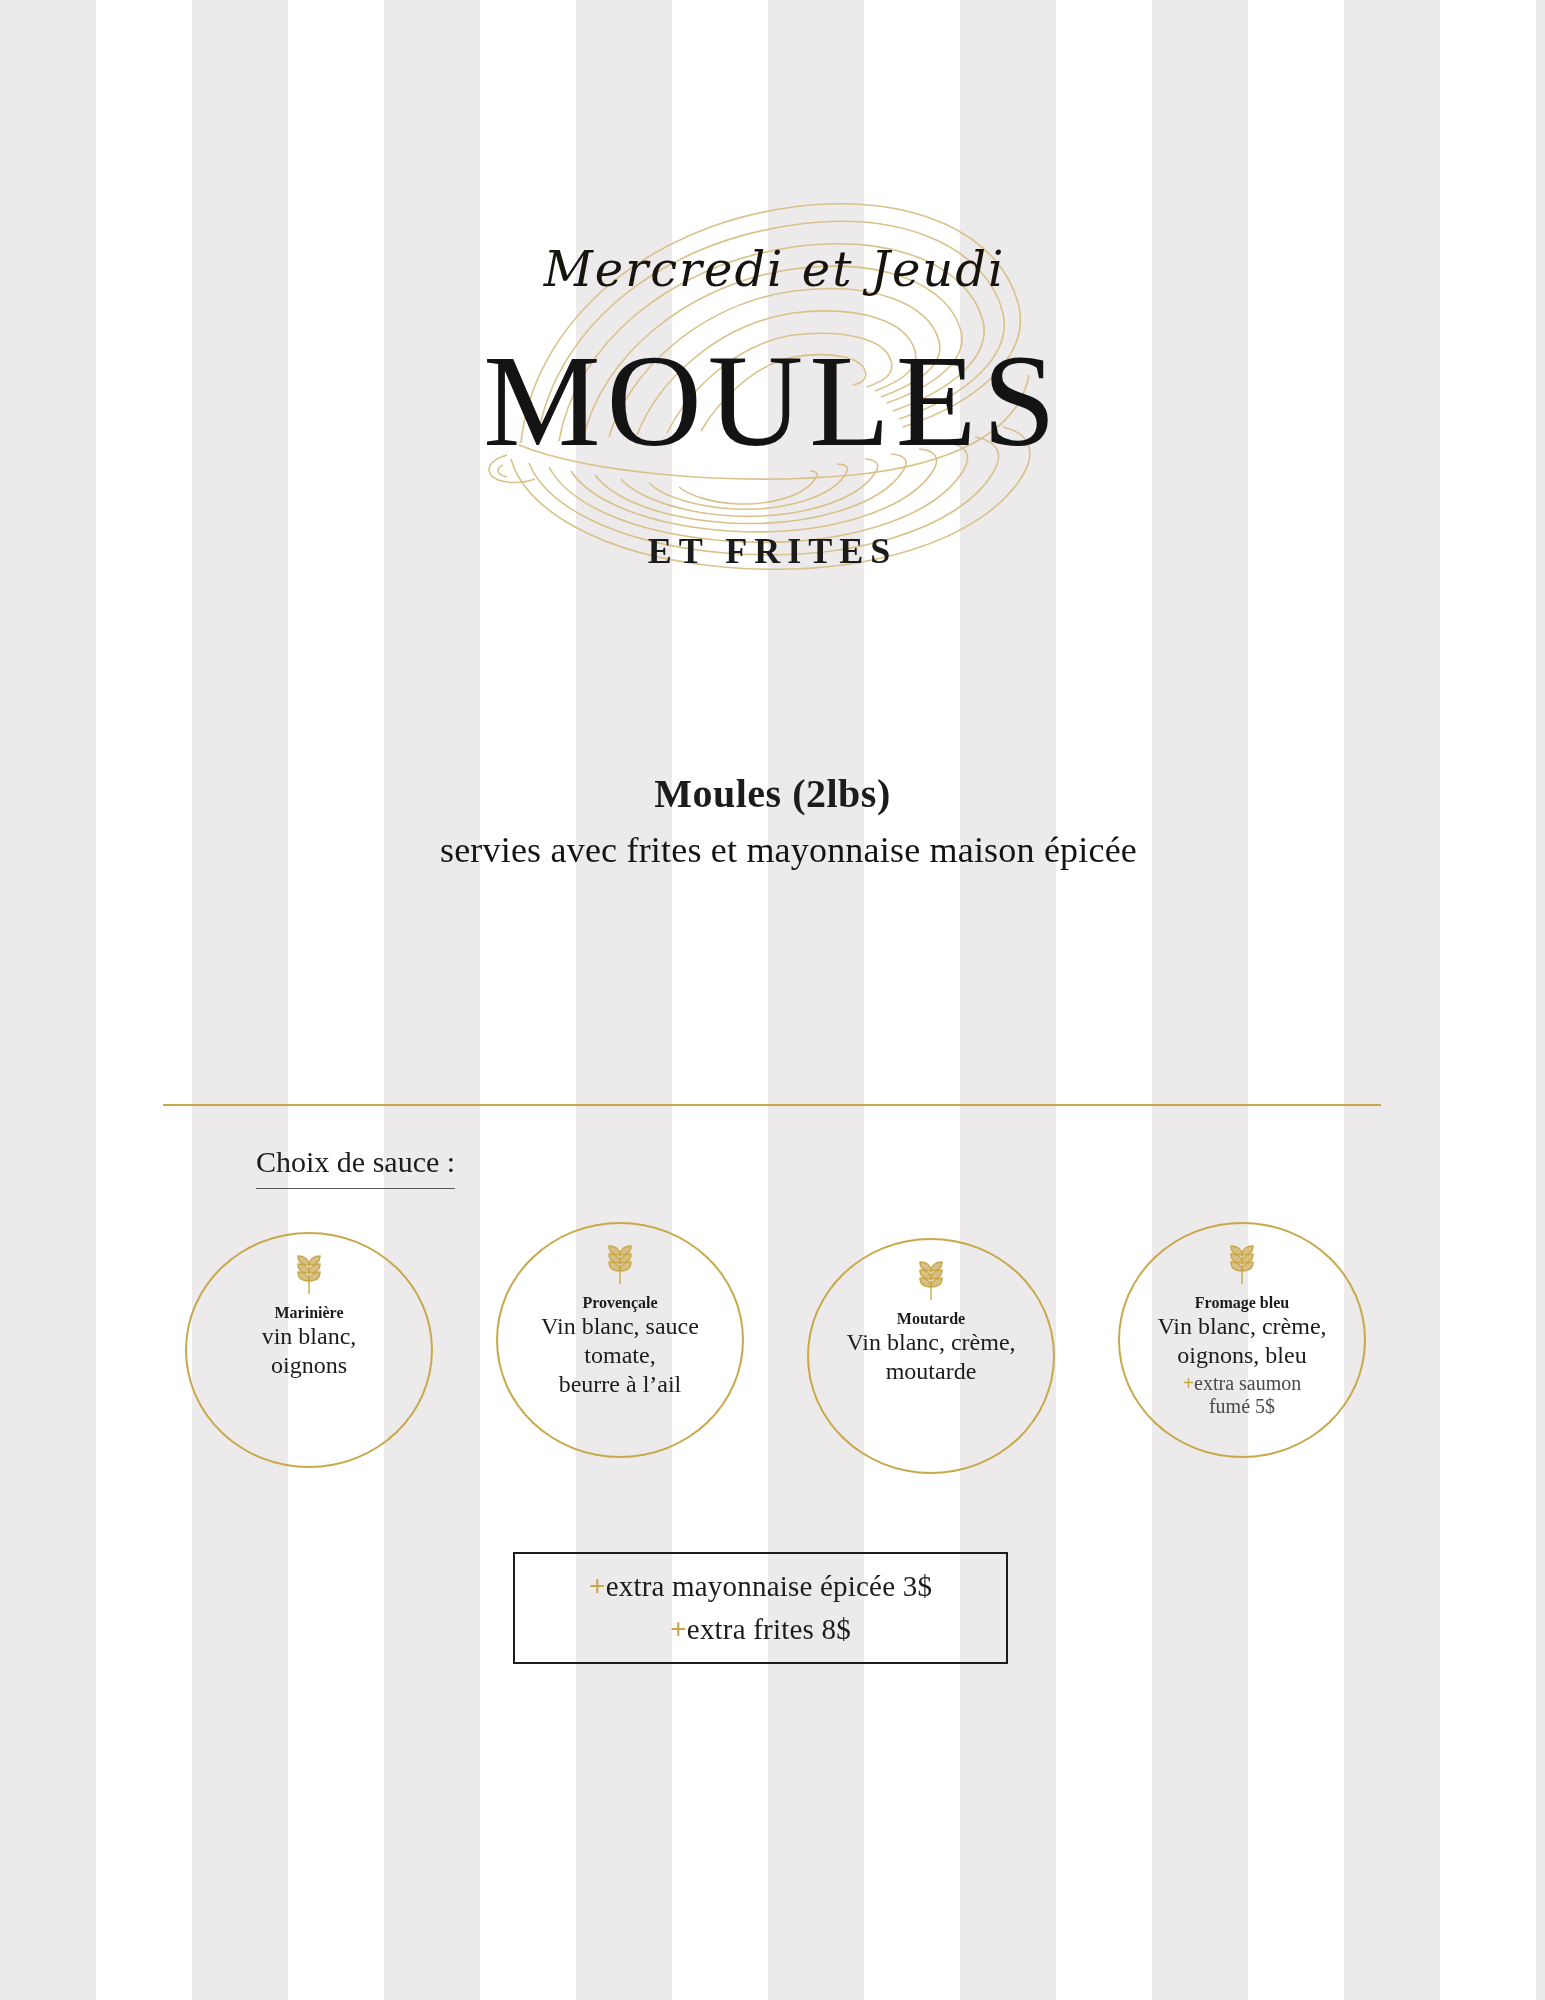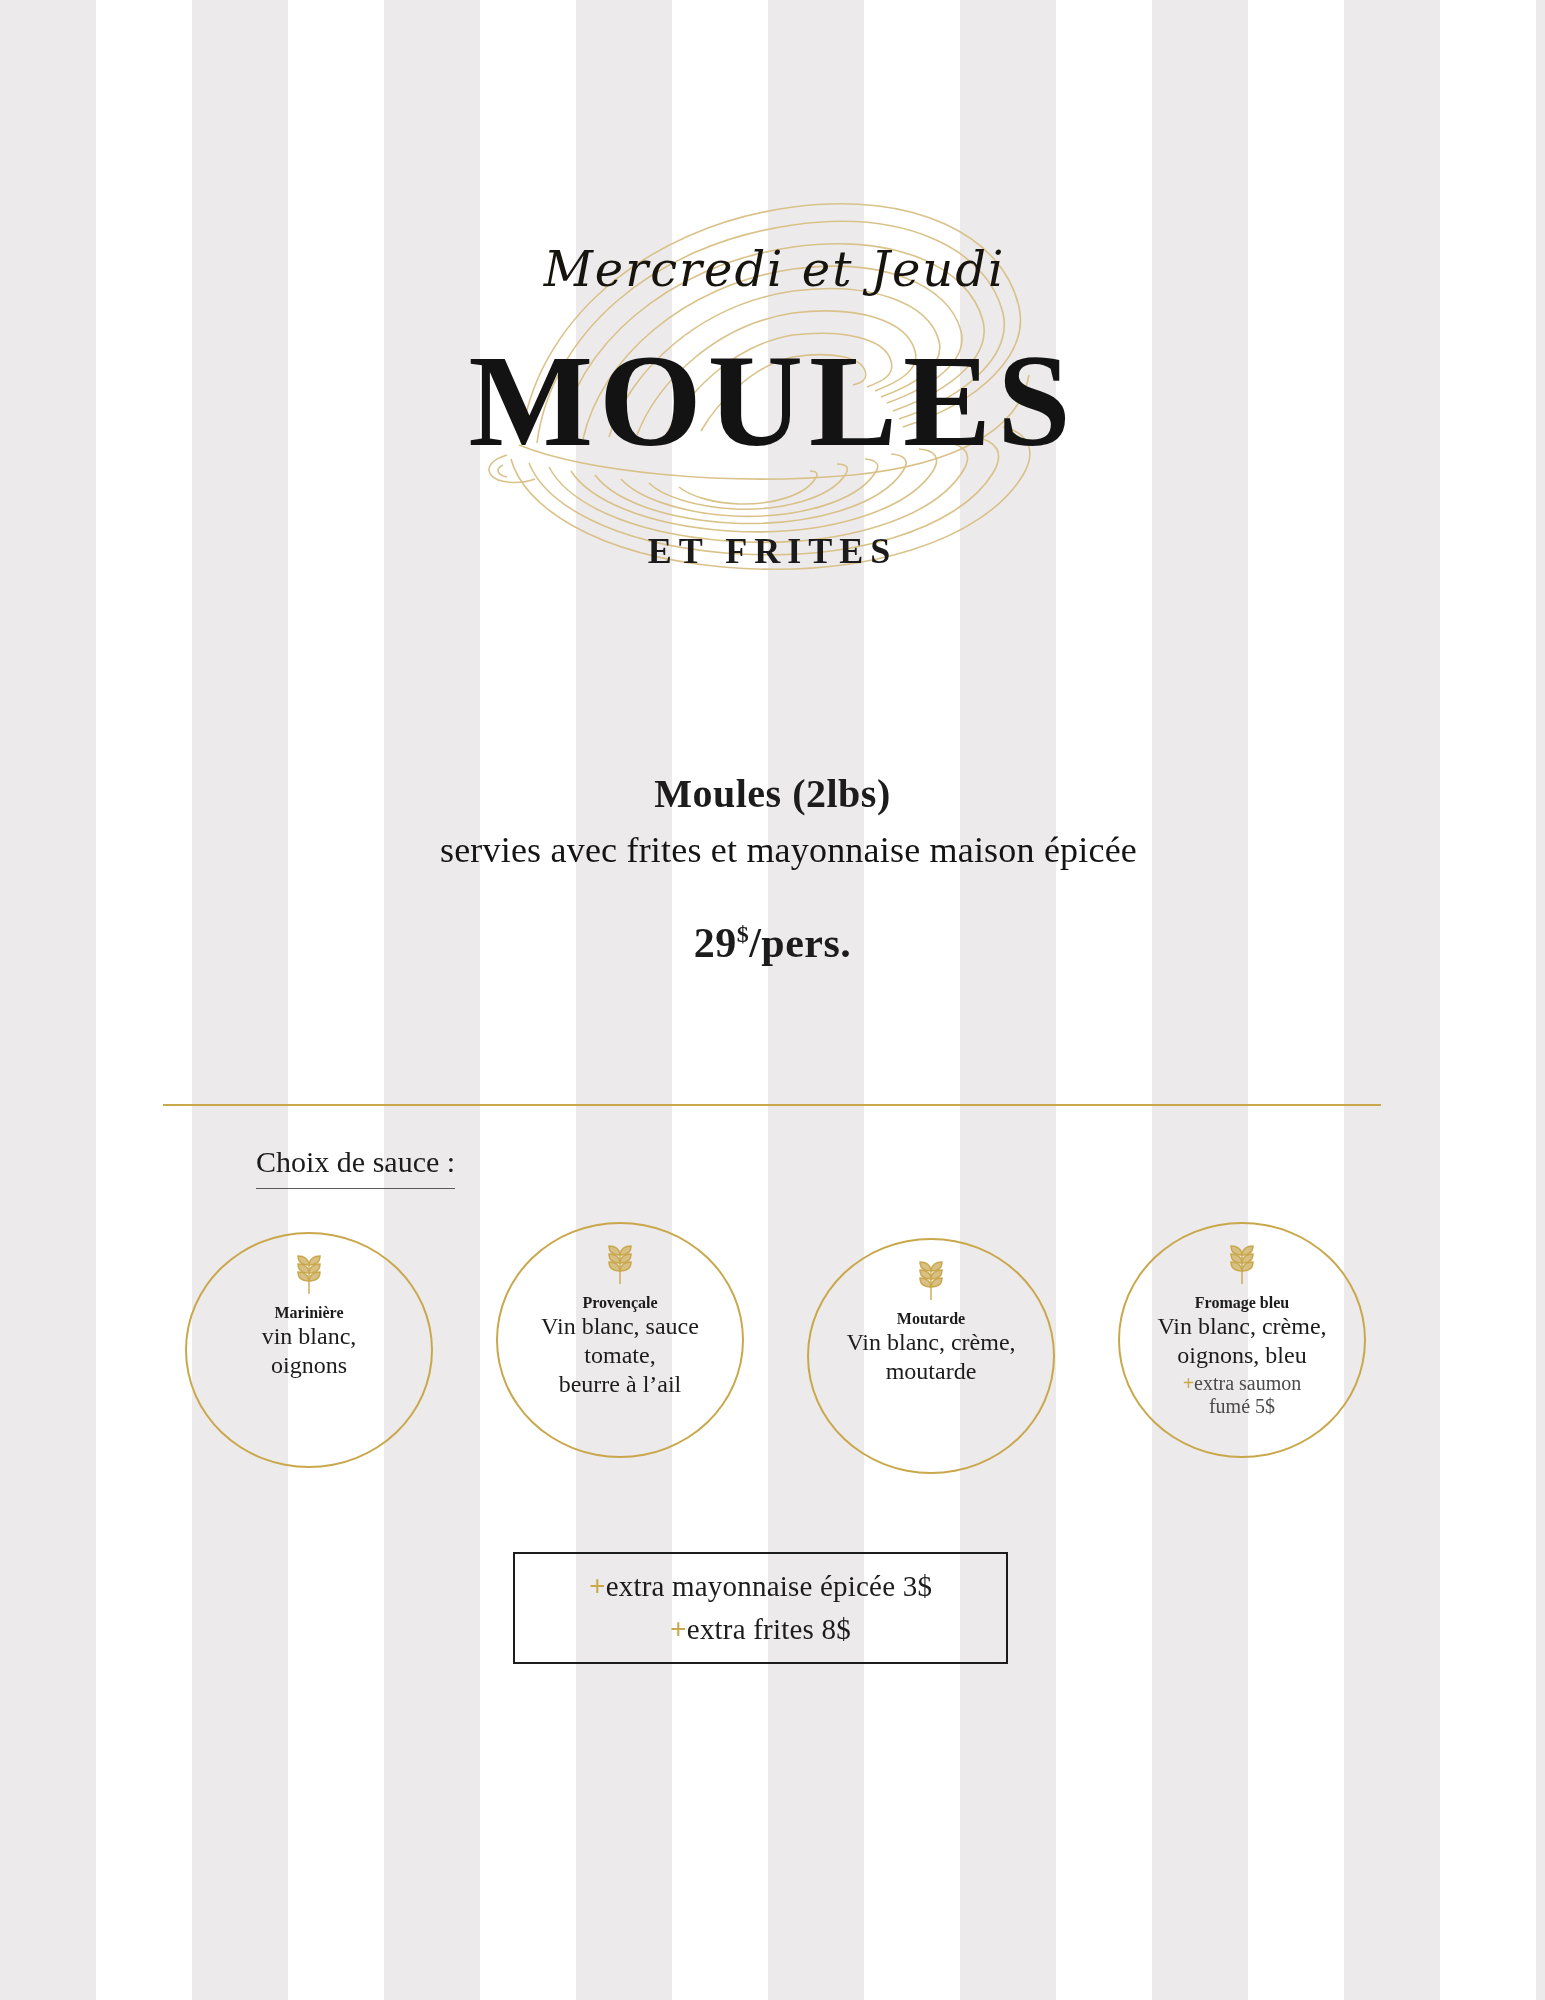--- a/index.html
+++ b/index.html
@@ -64,21 +64,21 @@
     letter-spacing: 2px;
     color: #17140f;
     line-height: 1;
   }
   .main-title {
     position: absolute;
     top: 160px;
     left: 0;
     width: 100%;
     font-family: "Liberation Serif", serif;
-    font-weight: 700;
+    font-weight: 400;
     font-size: 132px;
     letter-spacing: 6px;
     color: #131313;
     line-height: 1;
   }
   .sub-title {
     position: absolute;
     top: 355px;
     left: 0;
     width: 100%;
@@ -252,23 +252,20 @@
     </svg>
 
     <div class="script-title">Mercredi et Jeudi</div>
     <div class="main-title">MOULES</div>
     <div class="sub-title">ET FRITES</div>
   </div>
 
   <div class="intro">
     <div class="intro-title">Moules (2lbs)</div>
     <div class="intro-desc">servies avec frites et mayonnaise maison épicée</div>
-    <div class="price">
-      <span>29</span><sup>$</sup><span>/pers.</span>
-    </div>
   </div>
 
   <div class="rule"></div>
 
   <div class="sauce-label">Choix de sauce :</div>
 
   <div class="circles">
 
     <div class="circle c0">
       <span class="wheat">

